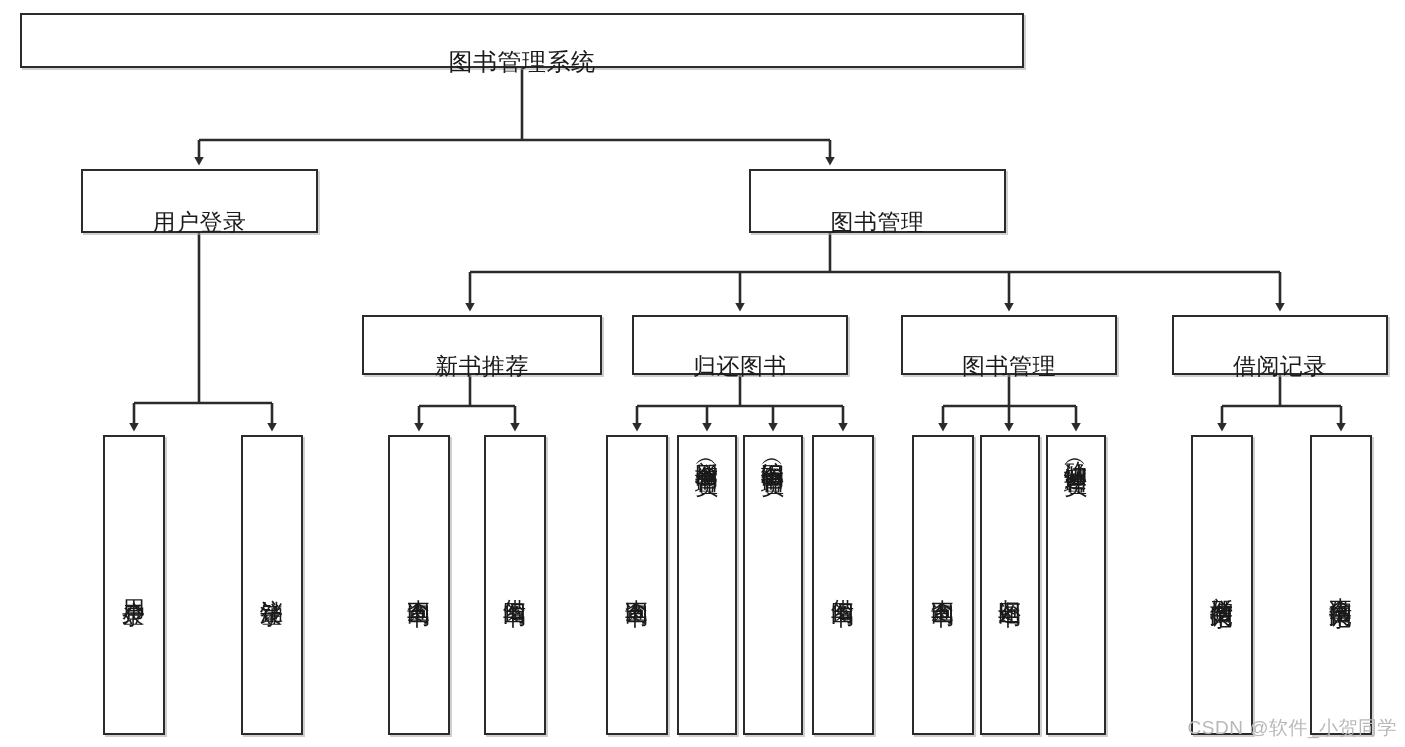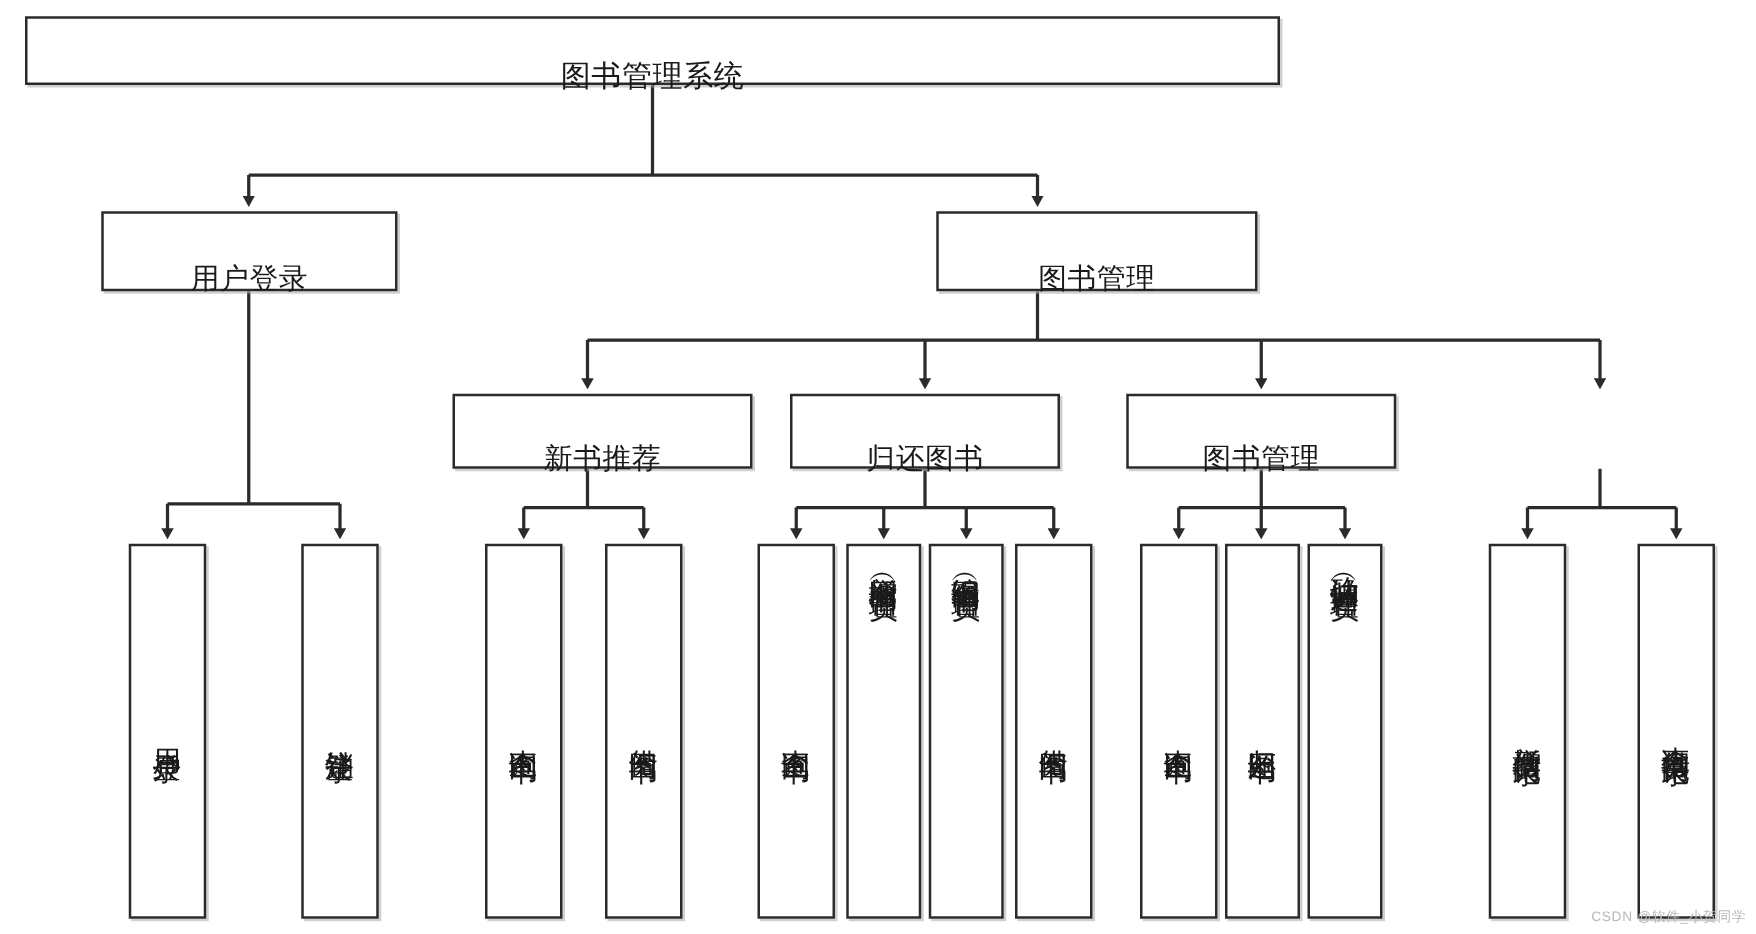--- a/index.html
+++ b/index.html
@@ -65,21 +65,21 @@
     margin-top: 0;
   }
   .node.vert.mid {
     align-items: center;
     padding-top: 0;
   }
   #watermark {
     position: absolute;
     right: 8px;
     bottom: 6px;
-    font-size: 11px;
+    font-size: 19px;
     color: #b8b8b8;
     letter-spacing: 0.5px;
     white-space: nowrap;
     text-align: center;
   }
 </style>
 </head>
 <body>
 
 <div id="canvas">
@@ -147,20 +147,23 @@
 
   <div class="node horiz" style="left:362px; top:315px; width:240px; height:60px;">
     <span class="label">新书推荐</span>
   </div>
   <div class="node horiz" style="left:632px; top:315px; width:216px; height:60px;">
     <span class="label">归还图书</span>
   </div>
   <div class="node horiz" style="left:901px; top:315px; width:216px; height:60px;">
     <span class="label">图书管理</span>
   </div>
+  <div class="node horiz" style="left:1172px; top:315px; width:216px; height:60px;">
+    <span class="label">借阅记录</span>
+  </div>
 
   <div class="node vert mid" style="left:103px; top:435px; width:62px; height:300px;">
     <span class="label">用户登录</span>
   </div>
   <div class="node vert mid" style="left:241px; top:435px; width:62px; height:300px;">
     <span class="label">注销登录</span>
   </div>
 
   <div class="node vert mid" style="left:388px; top:435px; width:62px; height:300px;">
     <span class="label">查询图书</span>

